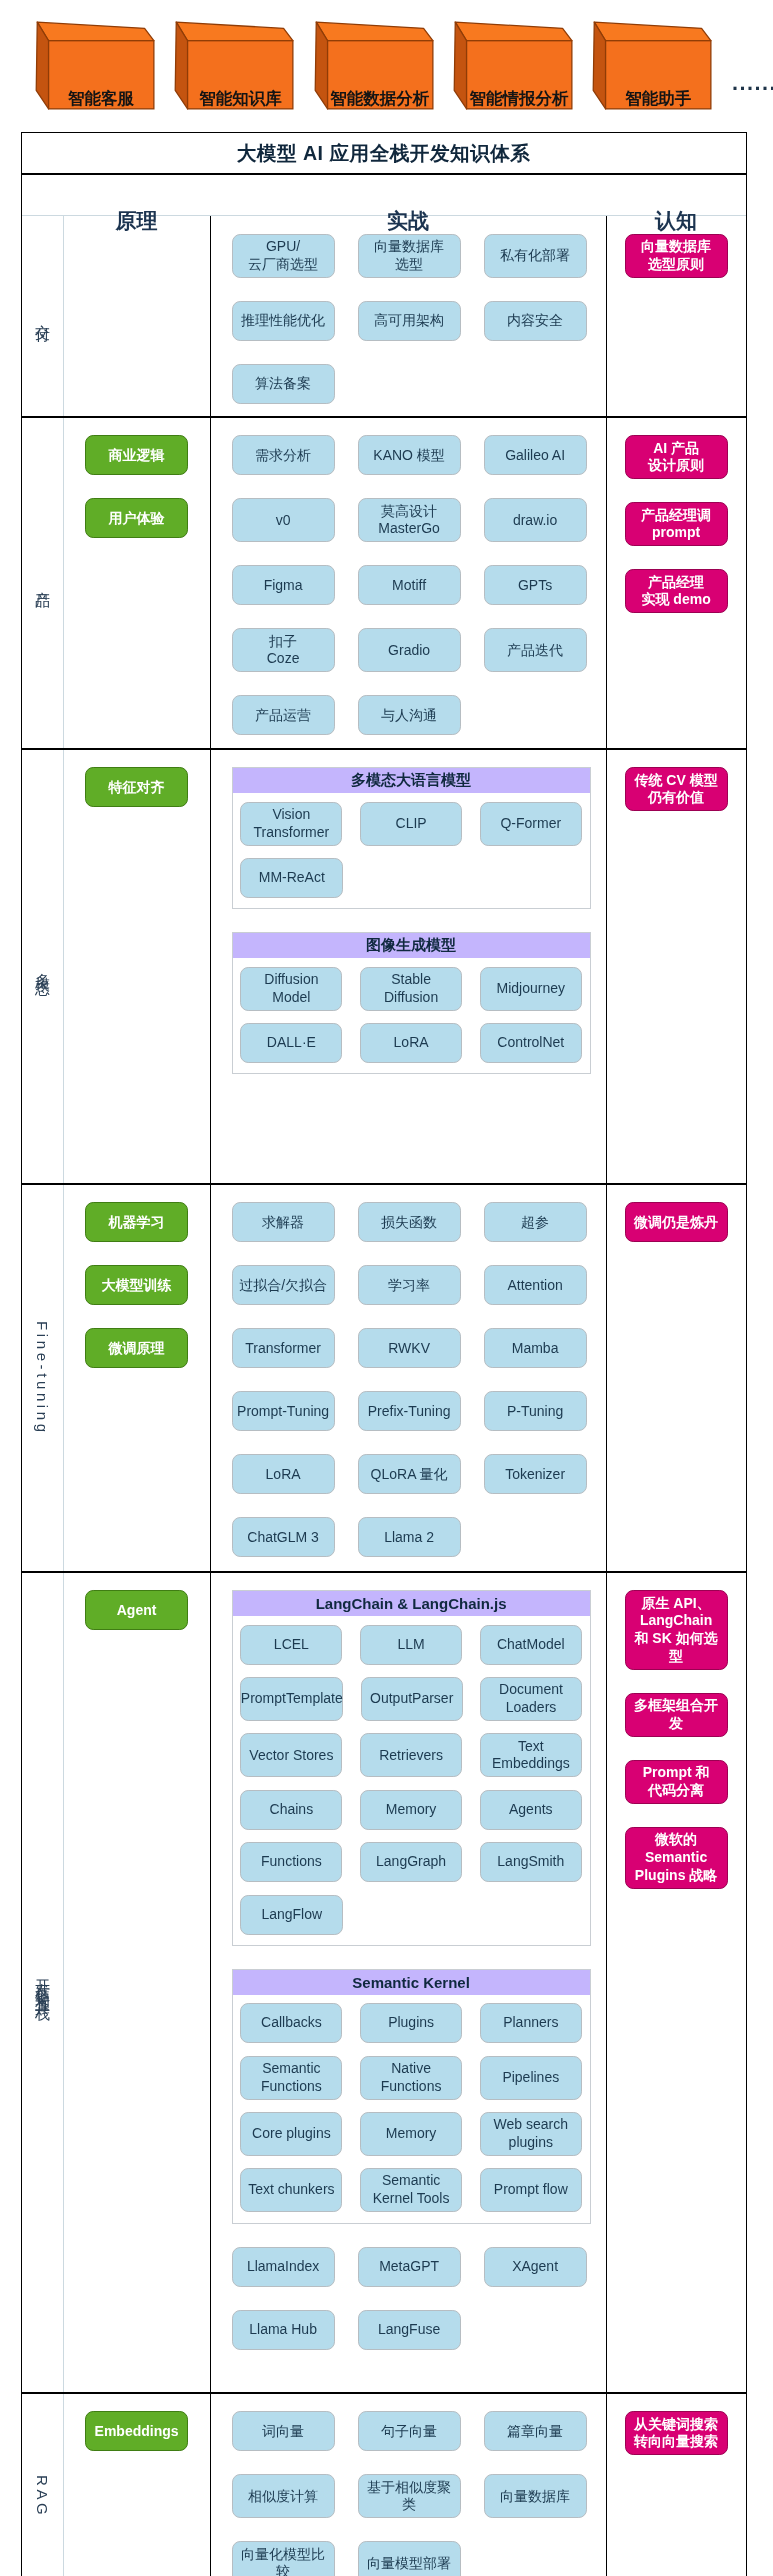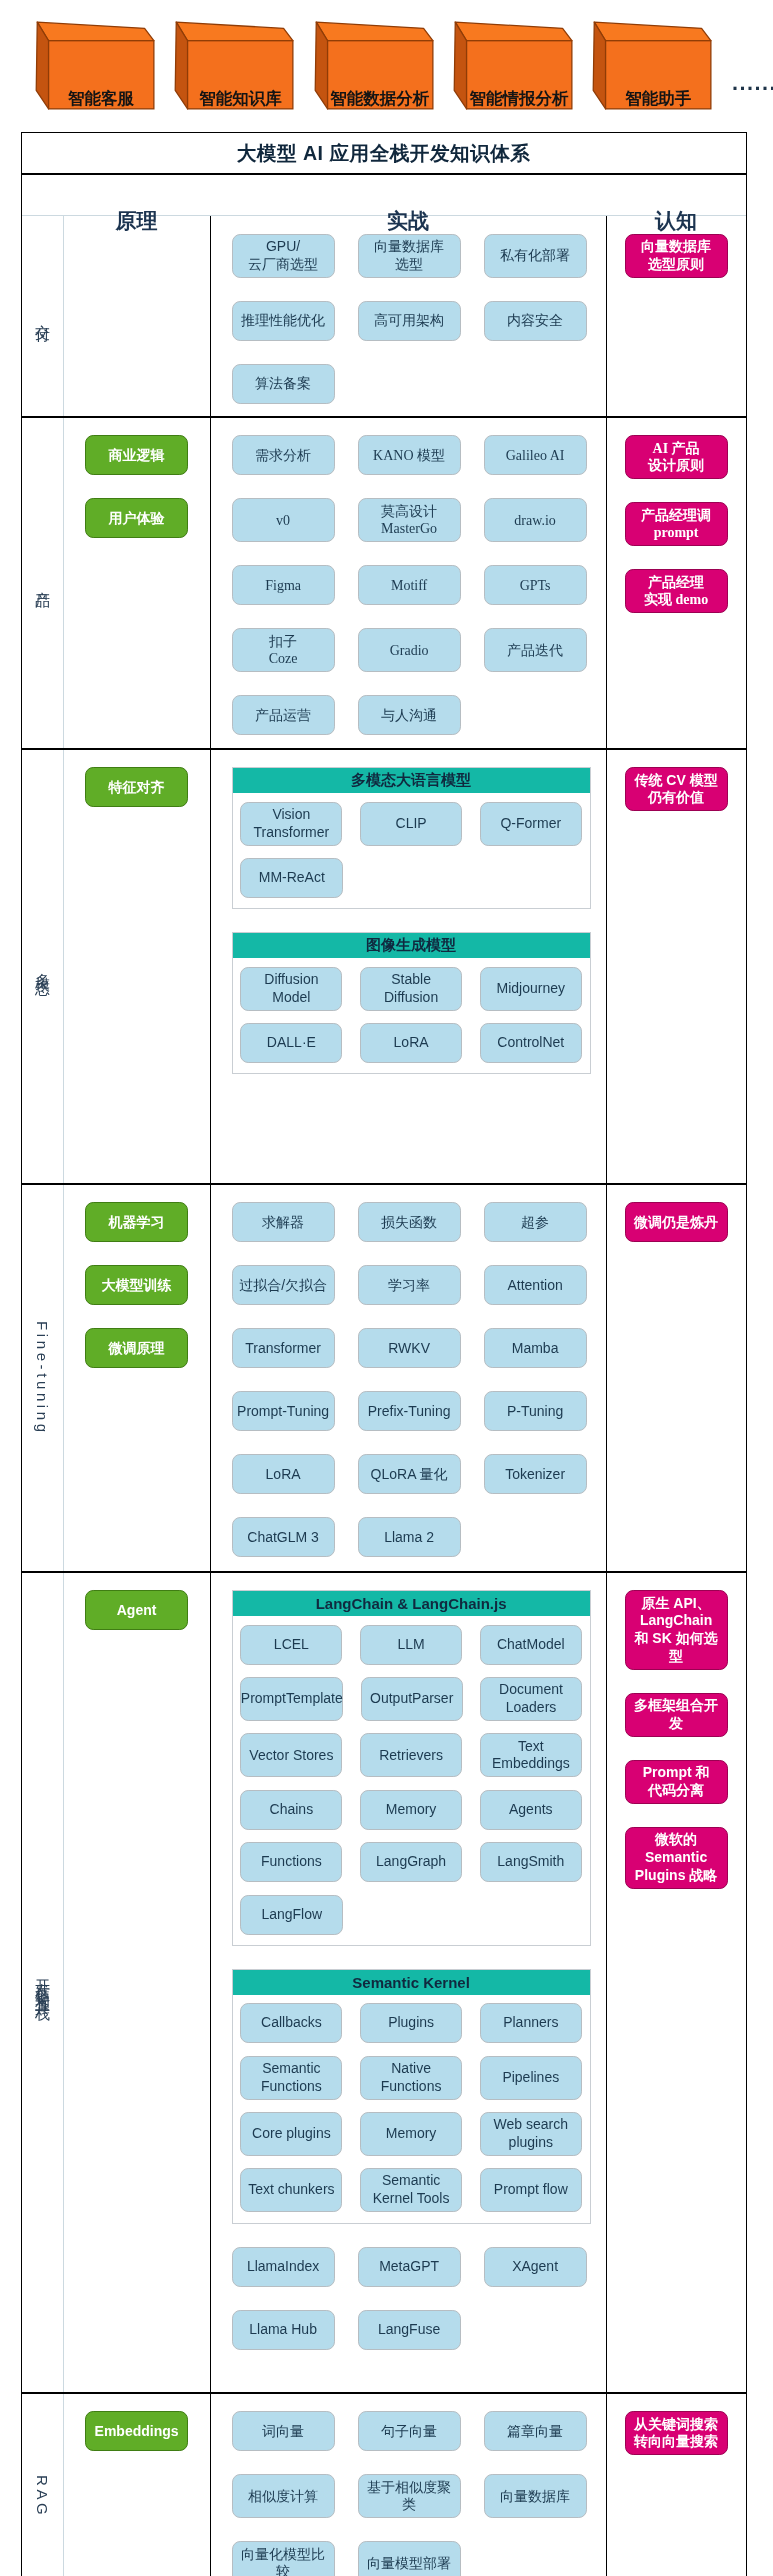--- a/index.html
+++ b/index.html
@@ -29,21 +29,21 @@
   .stack{display:flex;flex-direction:column;align-items:center;gap:23px;padding:17.5px 0 12.4px;}
   .practice-cell{align-items:flex-start;padding-left:21px;}
   .gridblock{display:flex;flex-direction:column;gap:23px;}
   .grid-row{display:flex;gap:23px;}
   .box{box-sizing:border-box;width:103px;min-height:40px;border-radius:8.2px;display:flex;align-items:center;
        justify-content:center;text-align:center;white-space:pre-line;padding:3.1px 4.1px;line-height:1.28;}
   .box.blue{background:#b5dcec;border:1px solid #b6bdc2;color:#1c3a50;font-size:14px;}
   .box.green{background:#60ad27;border:1.5px solid #3f7d13;color:#fff;font-size:14px;font-weight:700;}
   .box.pink{background:#d80073;border:1.5px solid #9c0052;color:#fff;font-size:14px;font-weight:700;}
   .group{box-sizing:border-box;width:359px;background:#fff;border:1px solid #c9ced3;}
-  .group-title{height:25px;background:#14b8a6;display:flex;align-items:center;justify-content:center;
+  .group-title{height:25px;background:#c4b5fd;display:flex;align-items:center;justify-content:center;
                font-size:15px;font-weight:700;color:#10293f;}
   .group-body{display:flex;flex-direction:column;gap:12.4px;padding:8.2px 7.7px 10.3px;}
   .group .grid-row{gap:17.5px;}
 </style>
 </head>
 <body>
 
 <div class="page">
 
   <div class="app-row" id="app-row">
@@ -122,21 +122,21 @@
               <div class="grid-row">
                 <div class="box blue">算法备案</div>
               </div>
             </div>
           </div>
           <div class="col-cognition stack">
             <div class="box pink">向量数据库
 选型原则</div>
           </div>
         </div>
-        <div class="trow" style="min-height: 330px; font-family: Liberation Serif, serif;">
+        <div class="trow" style="min-height: 330px;">
           <div class="col-cat cat-cell">
             <span class="vlabel">产品</span>
           </div>
           <div class="col-principle stack">
             <div class="box green">商业逻辑</div>
             <div class="box green">用户体验</div>
           </div>
           <div class="col-practice stack practice-cell">
             <div class="gridblock">
               <div class="grid-row">

